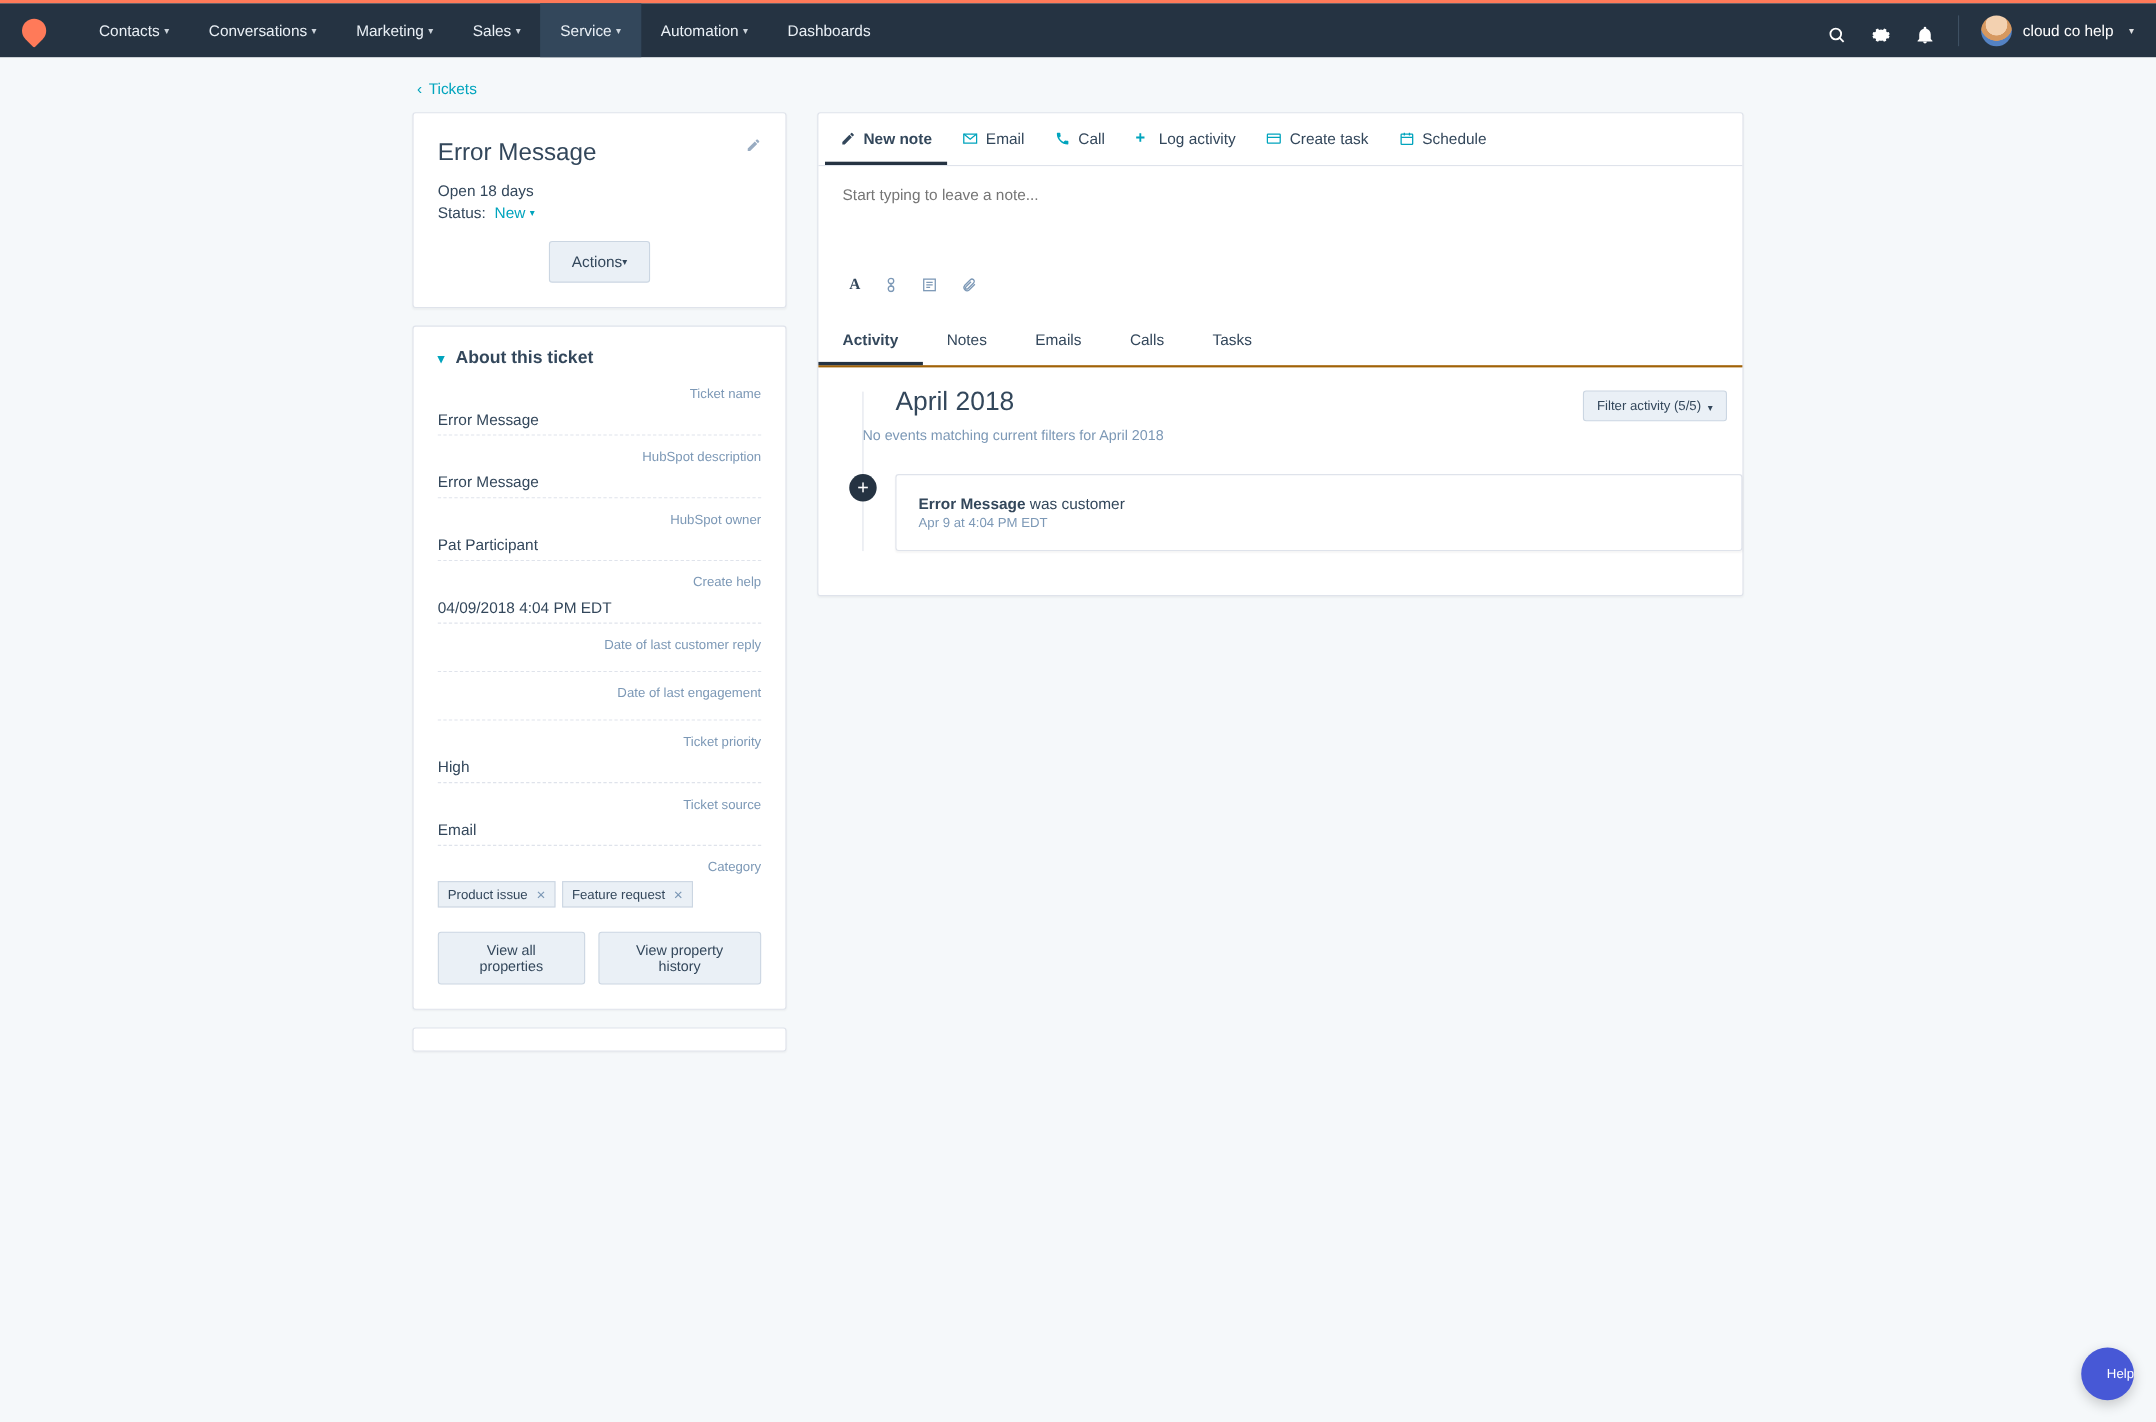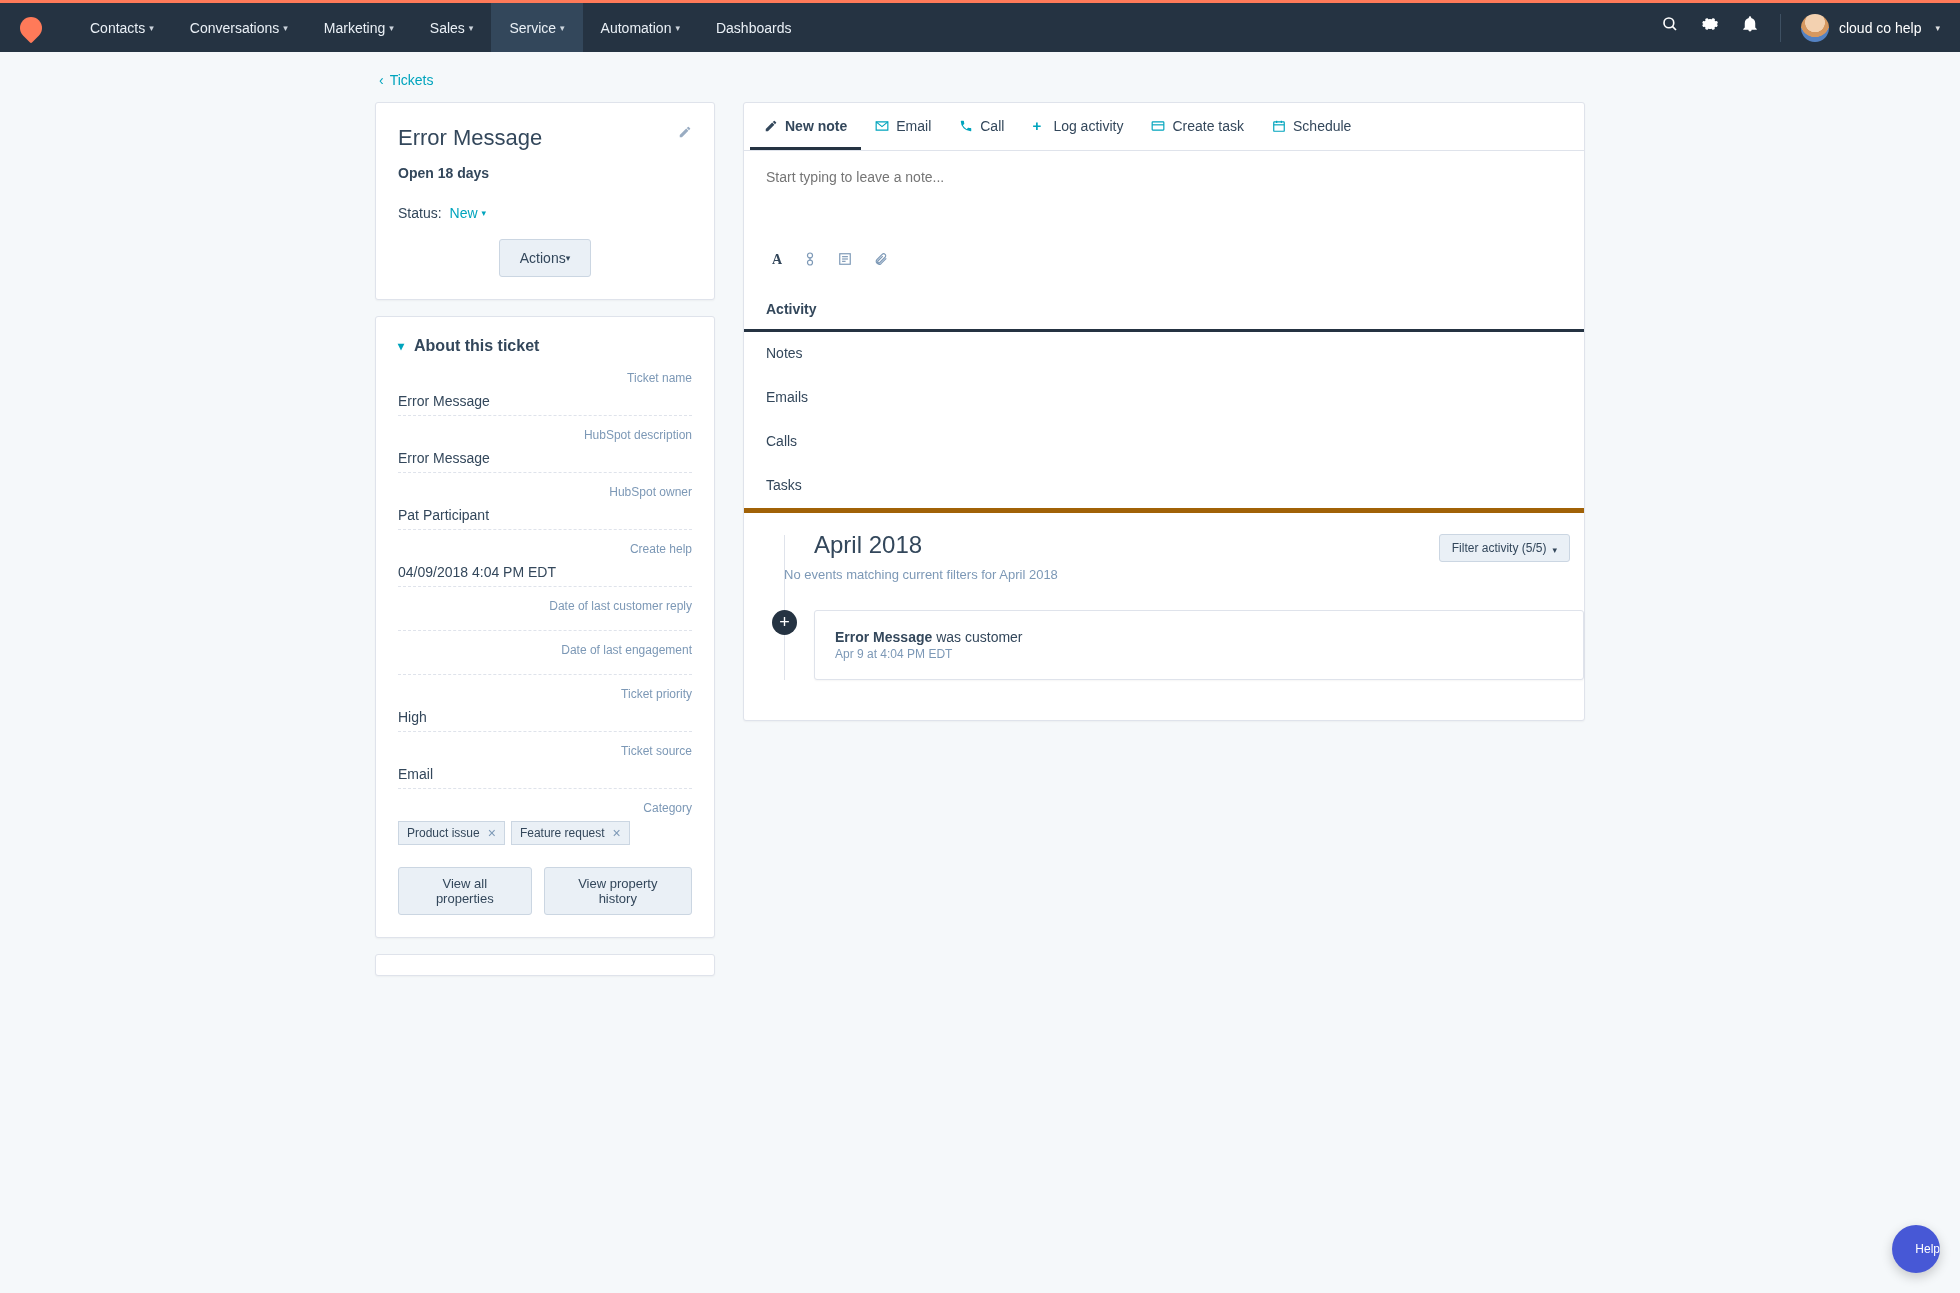--- a/index.html
+++ b/index.html
@@ -41,21 +41,21 @@
     height: 49px;
     display: flex;
     align-items: center;
     font-size: 14px;
     color: #eaf0f6;
     cursor: pointer;
   }
   .nav-item.active { background: #33475b; }
   .nav-caret { font-size: 9px; margin-left: 4px; opacity: .85; }
   .nav-spacer { flex: 1; }
-  .nav-actions { display: flex; align-items: flex-start; gap: 20px; }
+  .nav-actions { display: flex; align-items: flex-end; gap: 20px; }
   .nav-icon { width: 20px; height: 20px; display:flex;align-items:center;justify-content:center; color:#fff; cursor:pointer; }
   .nav-divider { width:1px; height:28px; background:#3e5062; }
   .avatar {
     width: 28px; height: 28px; border-radius: 50%;
     background: radial-gradient(circle at 50% 30%, #f3d1b0 0 40%, #d69860 42% 60%, #5482c3 62% 100%);
   }
   .account { display:flex; align-items:center; gap:10px; color:#fff; font-size:14px; cursor:pointer;}
   
   .page { max-width: 1210px; margin: 0 auto; padding: 20px 0 40px; }
   .back-link { color:#00a4bd; font-size:14px; display:flex; align-items:center; gap:6px; margin-bottom:14px; margin-left:4px; cursor:pointer;}
@@ -67,21 +67,21 @@
     background:#fff;
     border:1px solid #dfe3eb;
     border-radius:3px;
     box-shadow: 0 1px 2px rgba(0,0,0,.04);
   }
   
   
   .ticket-header { padding: 22px; position:relative; text-align:left;}
   .ticket-title { font-size: 22px; color:#33475b; font-weight:400; margin-bottom:14px;}
   .edit-btn { position:absolute; top:22px; right:22px; color:#99acc2; cursor:pointer;}
-  .open-days { font-size:14px; color:#33475b; margin-bottom:24px;font-weight:bold;}
+  .open-days { font-size:14px; color:#33475b; margin-bottom:4px;}
   .status-row { font-size:14px; color:#33475b; display:flex; align-items:center; gap:8px;}
   .status-val { color:#00a4bd; display:flex; align-items:center; gap:4px; cursor:pointer;}
   .actions-wrap { text-align:center; margin-top:18px;}
   .actions-btn {
     display:inline-flex; align-items:center; gap:0;
     background:#eaf0f6; border:1px solid #cbd6e2; color:#33475b;
     padding:10px 20px; border-radius:3px; cursor:pointer; font-size:14px;
   }
   
   
@@ -113,21 +113,21 @@
   
   .note-editor { padding: 18px 22px 0; }
   .note-input {
     width:100%; border:none; resize:none; font-size:14px;
     font-family:inherit; color:#7c98b6; min-height:72px; outline:none;
   }
   .note-toolbar { display:flex; gap:22px; padding:8px 28px 14px; color:#7c98b6; font-size:14px;}
   .note-toolbar span { cursor:pointer; }
   
   .sub-tabs {
-    display:flex; border-bottom:5px solid #a16207; margin-top:6px;flex-direction:column;
+    display:flex; border-bottom:2px solid #a16207; margin-top:6px;
   }
   .sub-tab { padding:13px 22px 12px; font-size:14px; color:#33475b; cursor:pointer; border-bottom:3px solid transparent;}
   .sub-tab.active { border-bottom-color:#253342; font-weight:600;}
   
   .timeline-wrap { position:relative; padding:18px 0 40px; }
   .filter-pill {
     position:absolute; right:14px; top:21px;
     background:#eaf0f6; border:1px solid #cbd6e2; border-radius:3px;
     padding:6px 12px; font-size:12px; color:#33475b; cursor:pointer;
     display:flex; align-items:flex-end; gap:6px;

